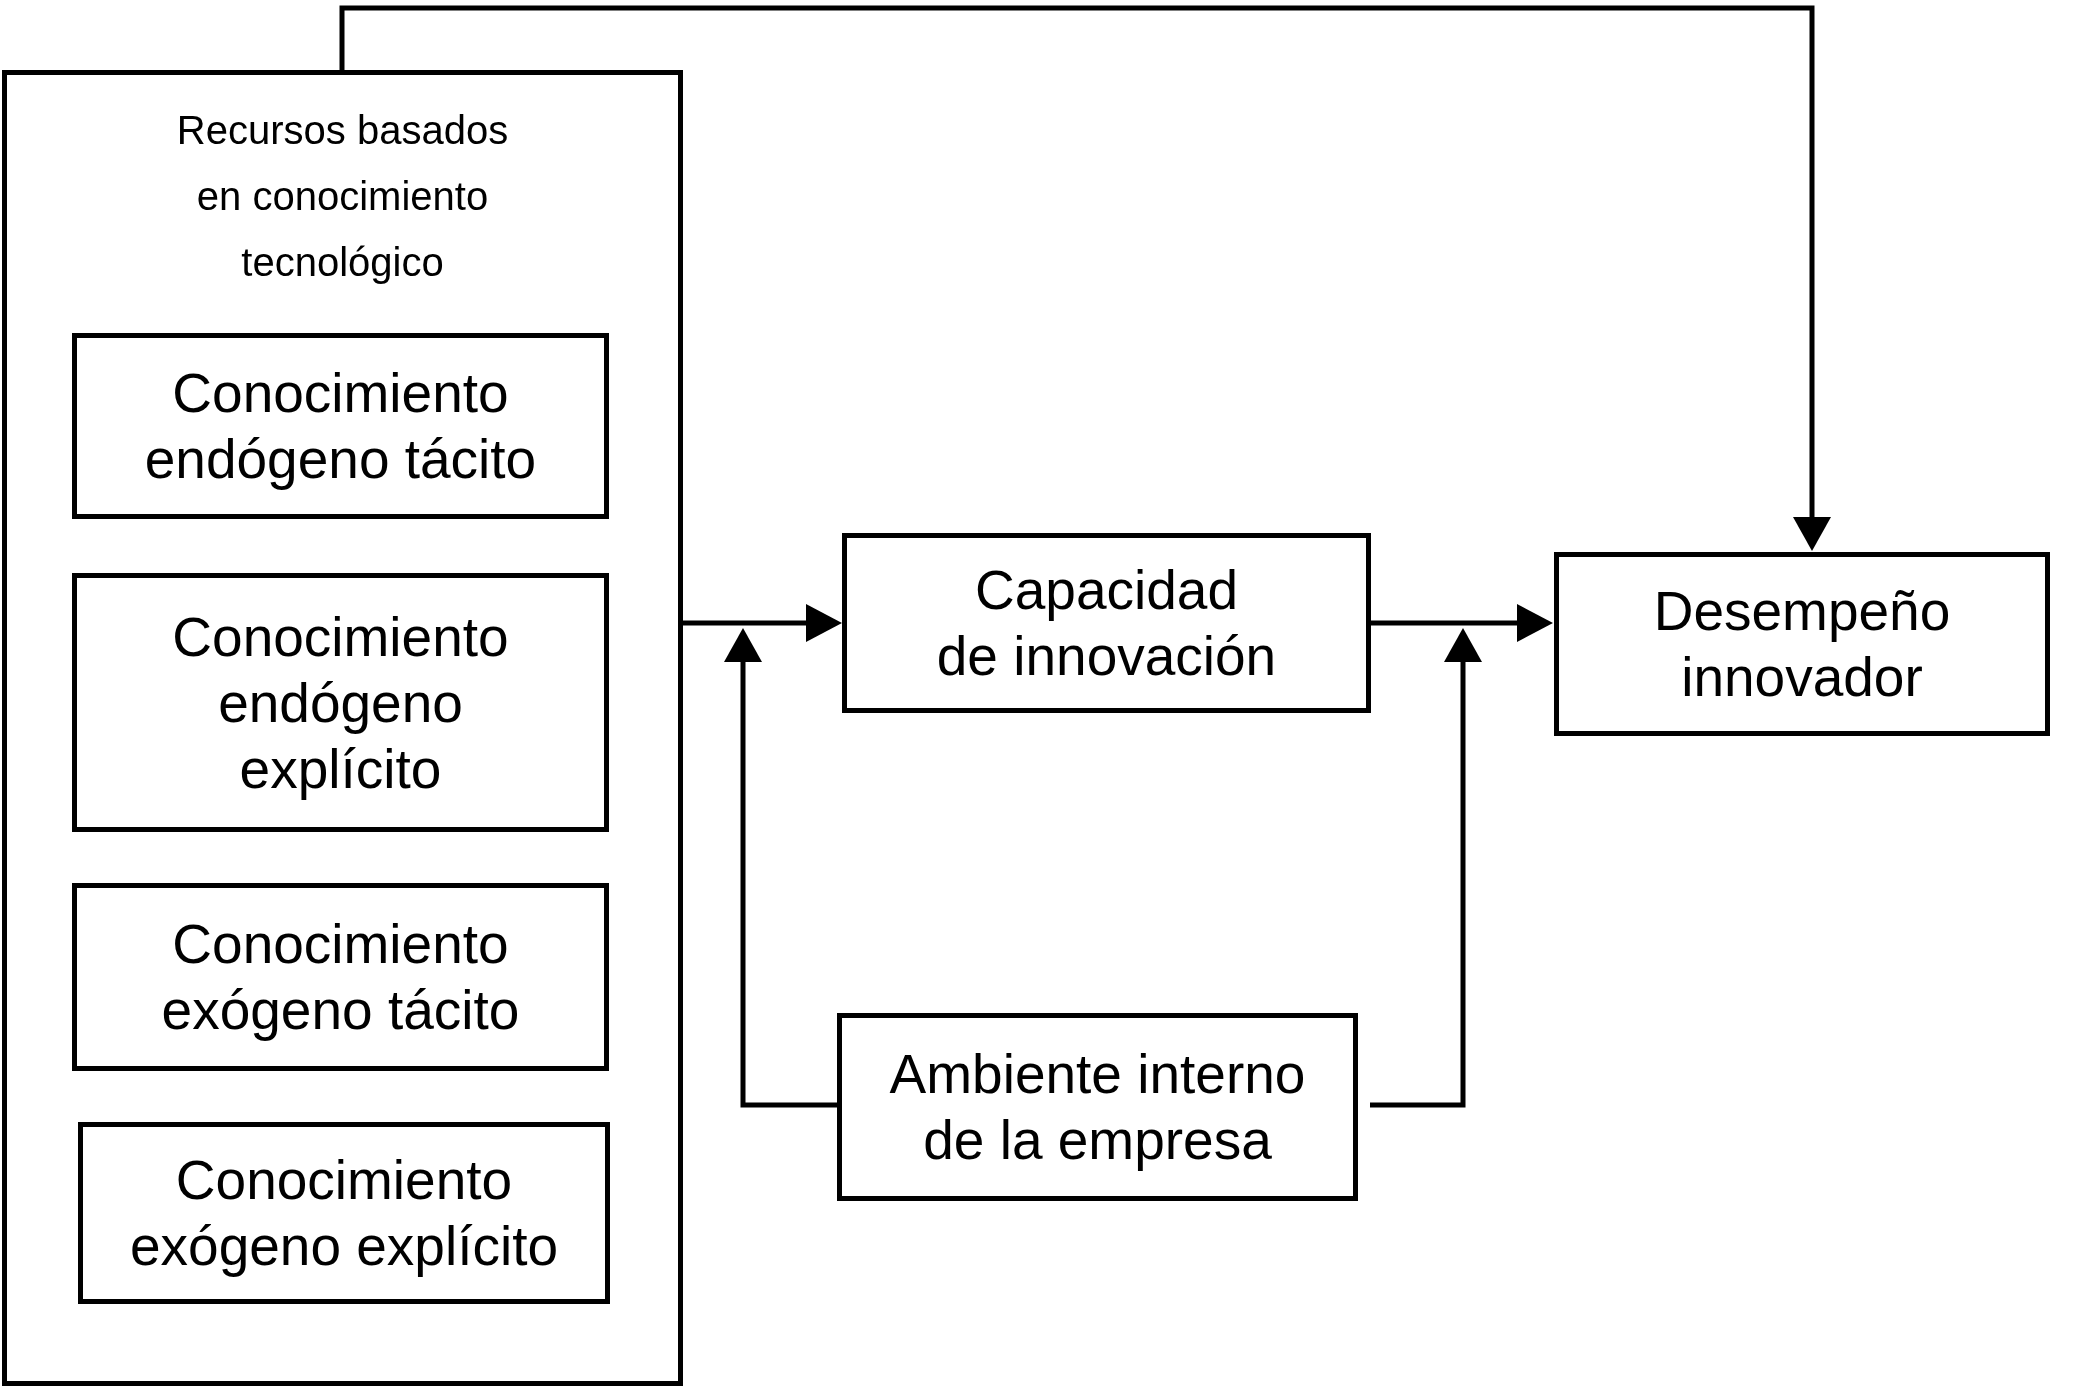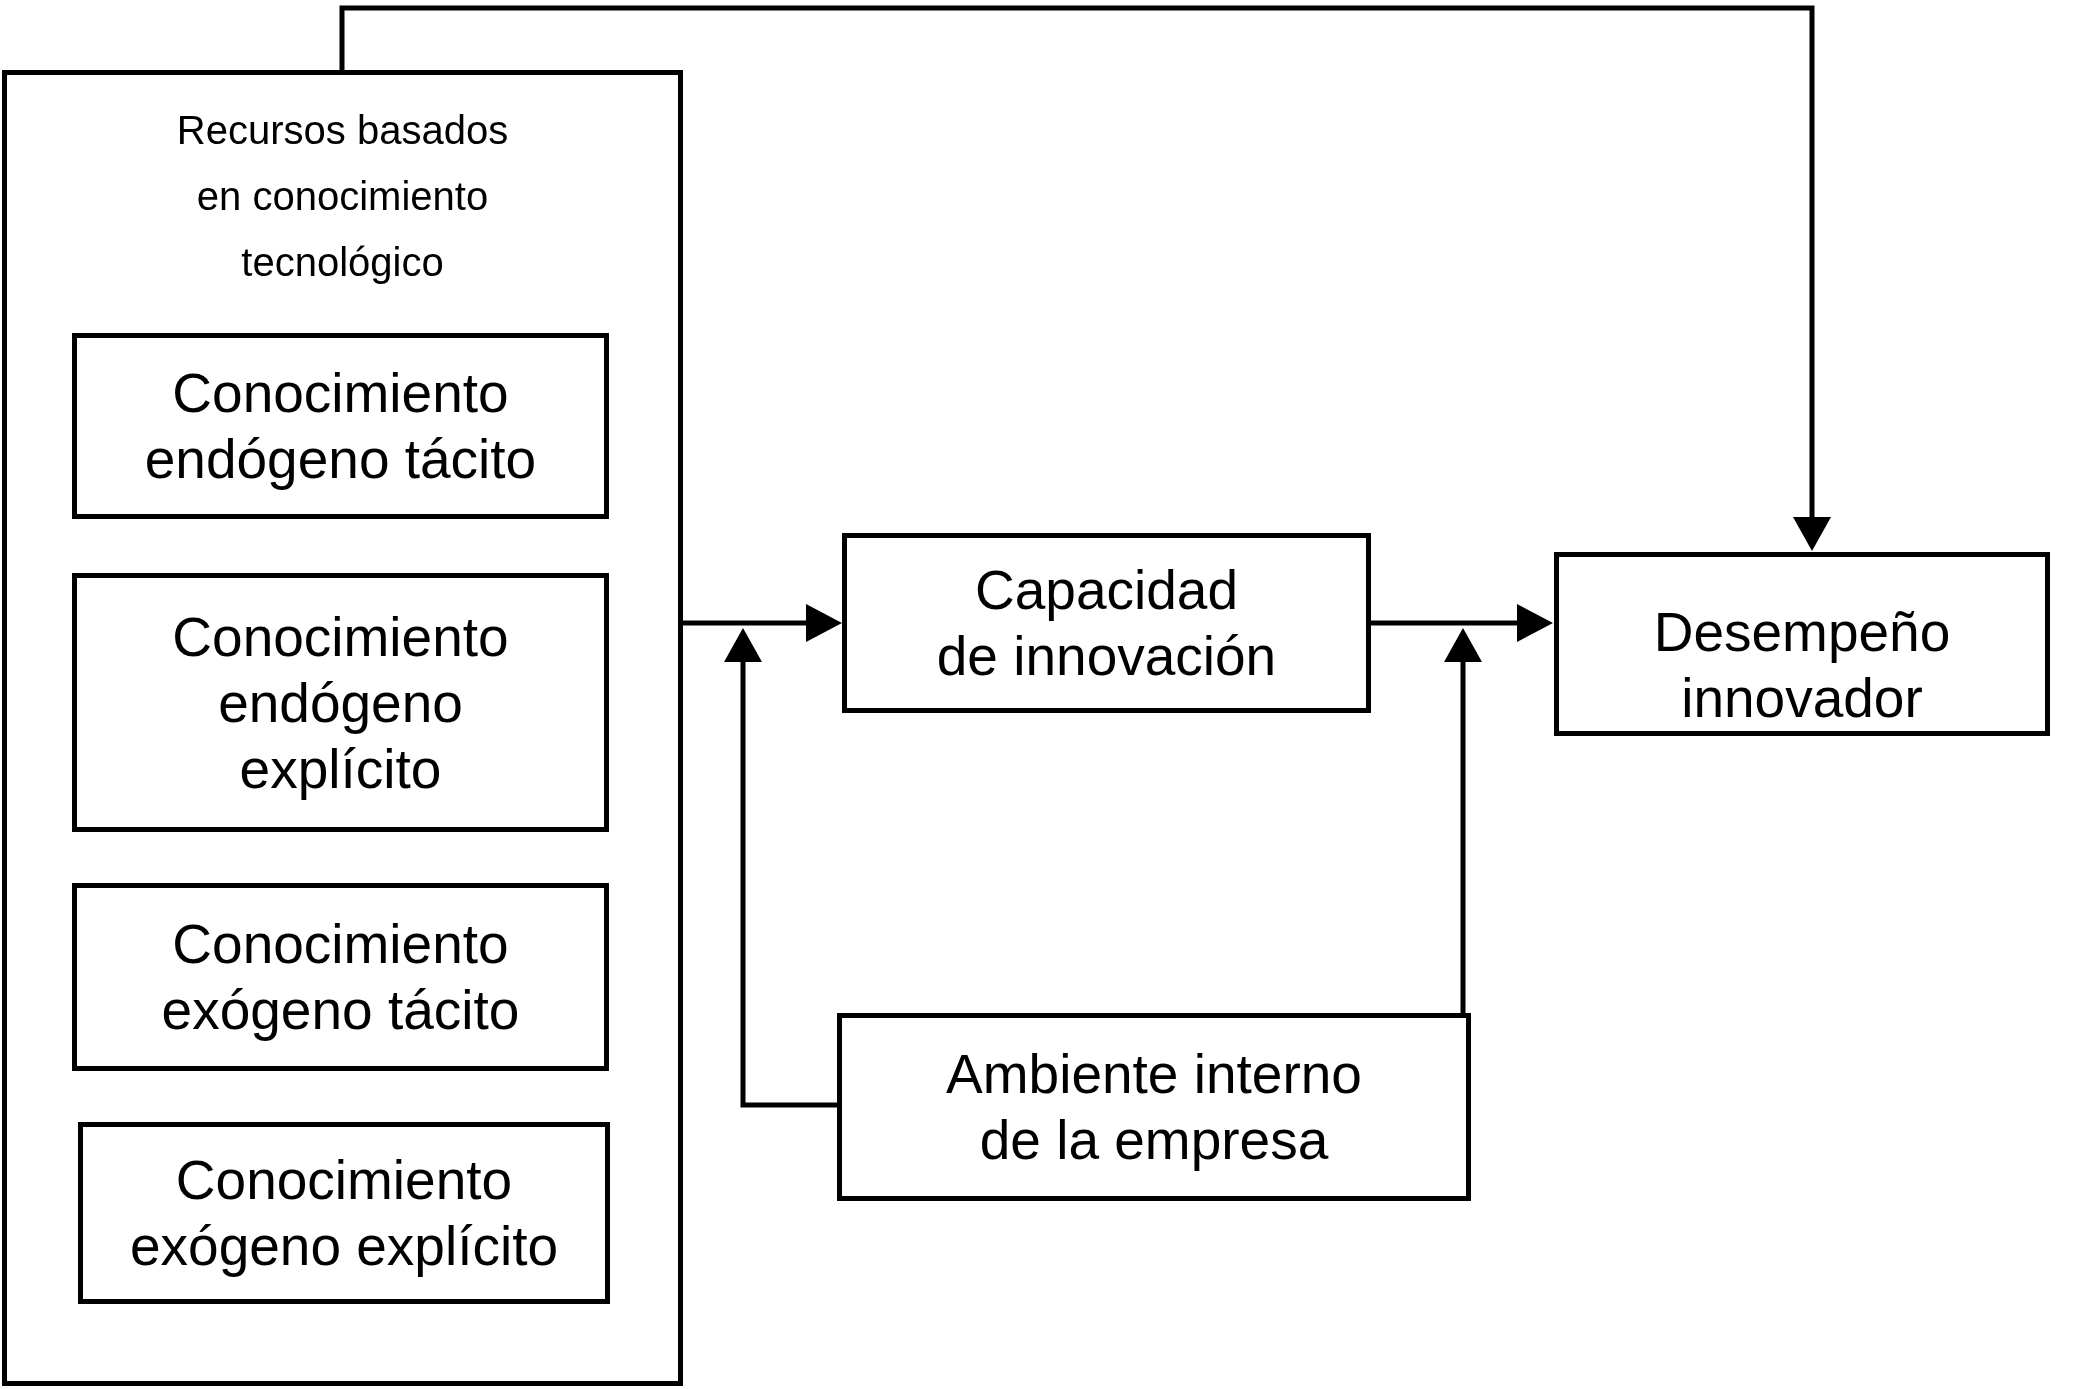--- a/index.html
+++ b/index.html
@@ -46,22 +46,22 @@
     text-align: center;
     font-size: 40px;
     line-height: 66px;
     white-space: pre-line;
   }
   .node-endogeno-tacito   { left: 72px;   top: 333px;  width: 537px; height: 186px; }
   .node-endogeno-explicito{ left: 72px;   top: 573px;  width: 537px; height: 259px; }
   .node-exogeno-tacito    { left: 72px;   top: 883px;  width: 537px; height: 188px; }
   .node-exogeno-explicito { left: 78px;   top: 1122px; width: 532px; height: 182px; }
   .node-capacidad         { left: 842px;  top: 533px;  width: 529px; height: 180px; }
-  .node-desempeno         { left: 1554px; top: 552px;  width: 496px; height: 184px; align-items: flex-end; }
-  .node-ambiente          { left: 837px;  top: 1013px; width: 634px; height: 188px; }
+  .node-desempeno         { left: 1554px; top: 552px;  width: 496px; height: 184px; }
+  .node-ambiente          { left: 837px;  top: 1013px; width: 521px; height: 188px; }
   svg .edge-line {
     fill: none;
     stroke: #000000;
     stroke-width: 5;
     stroke-linejoin: miter;
   }
   svg .edge-head {
     fill: #000000;
     stroke: none;
   }

